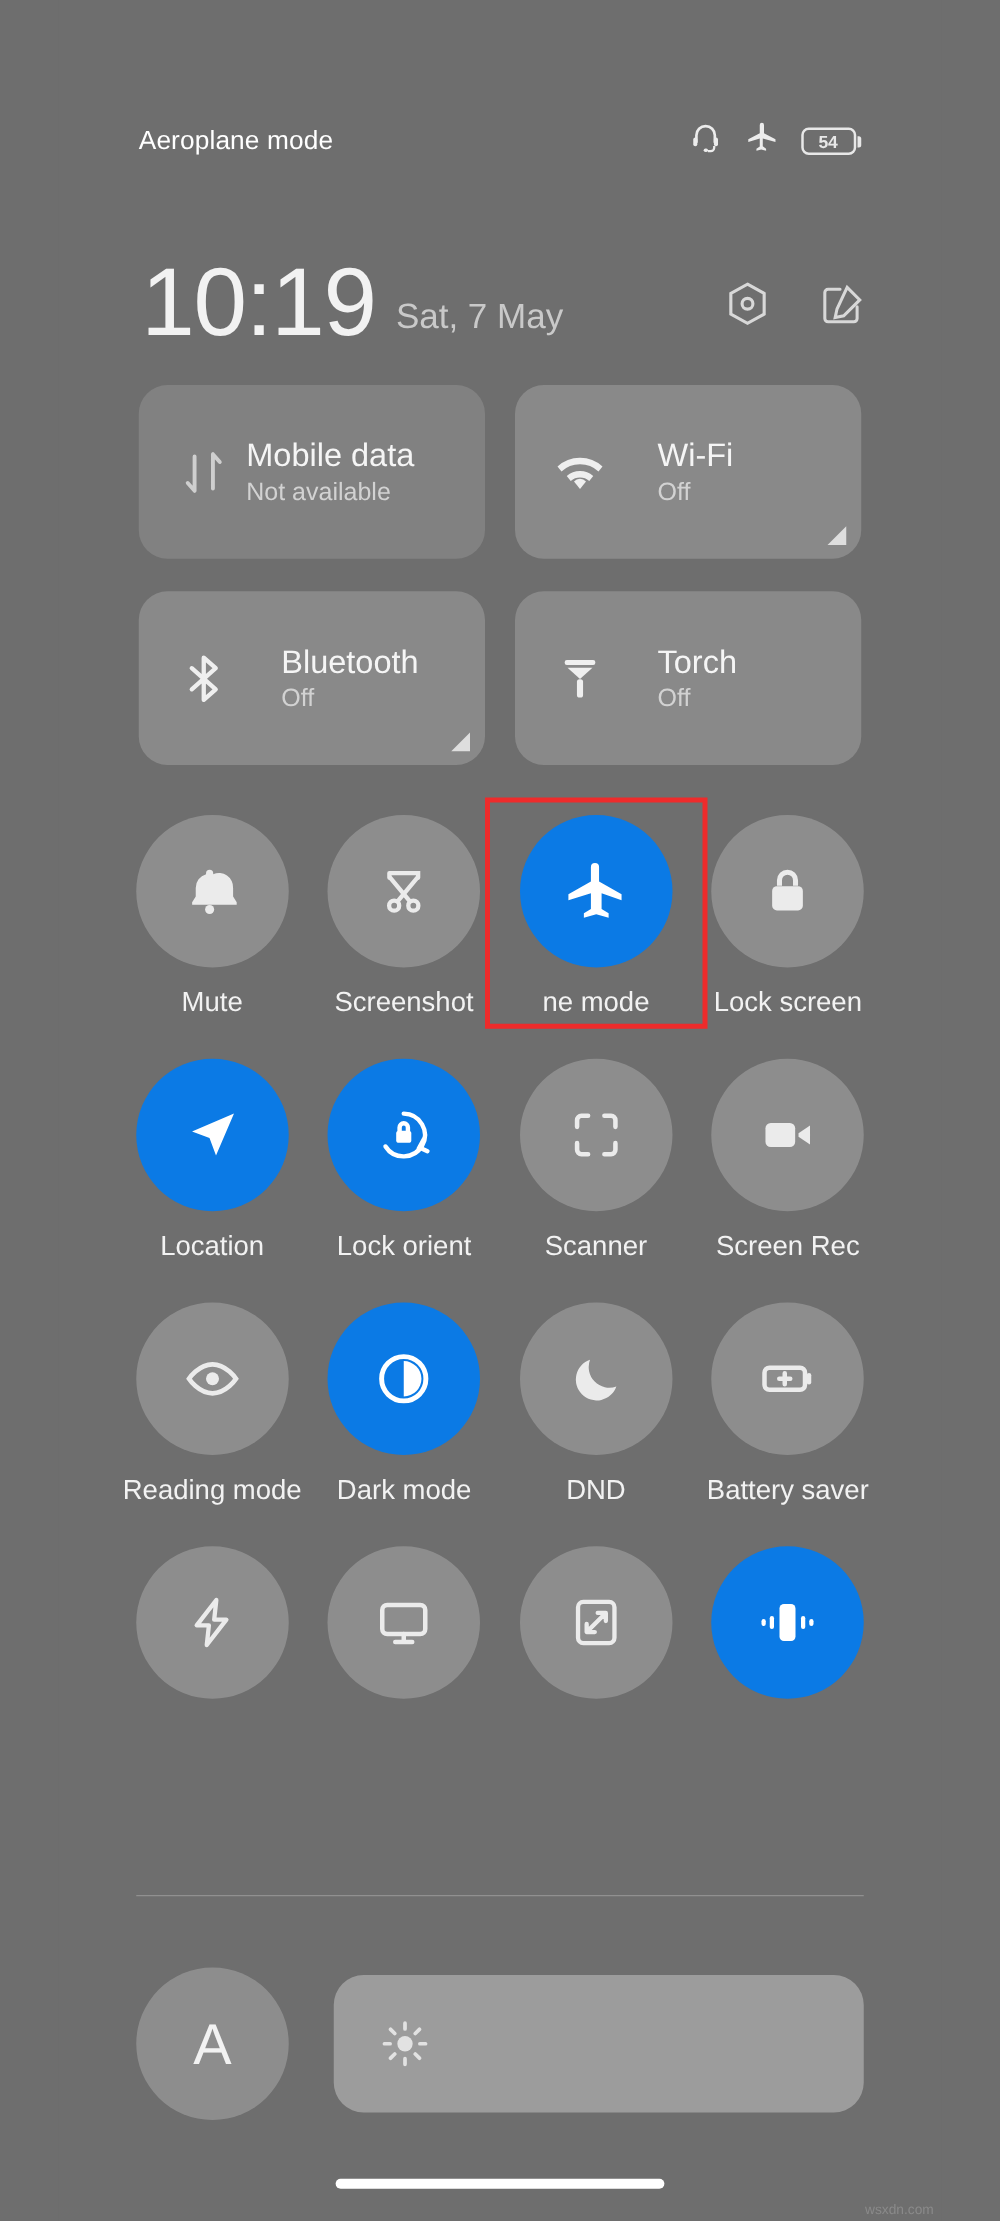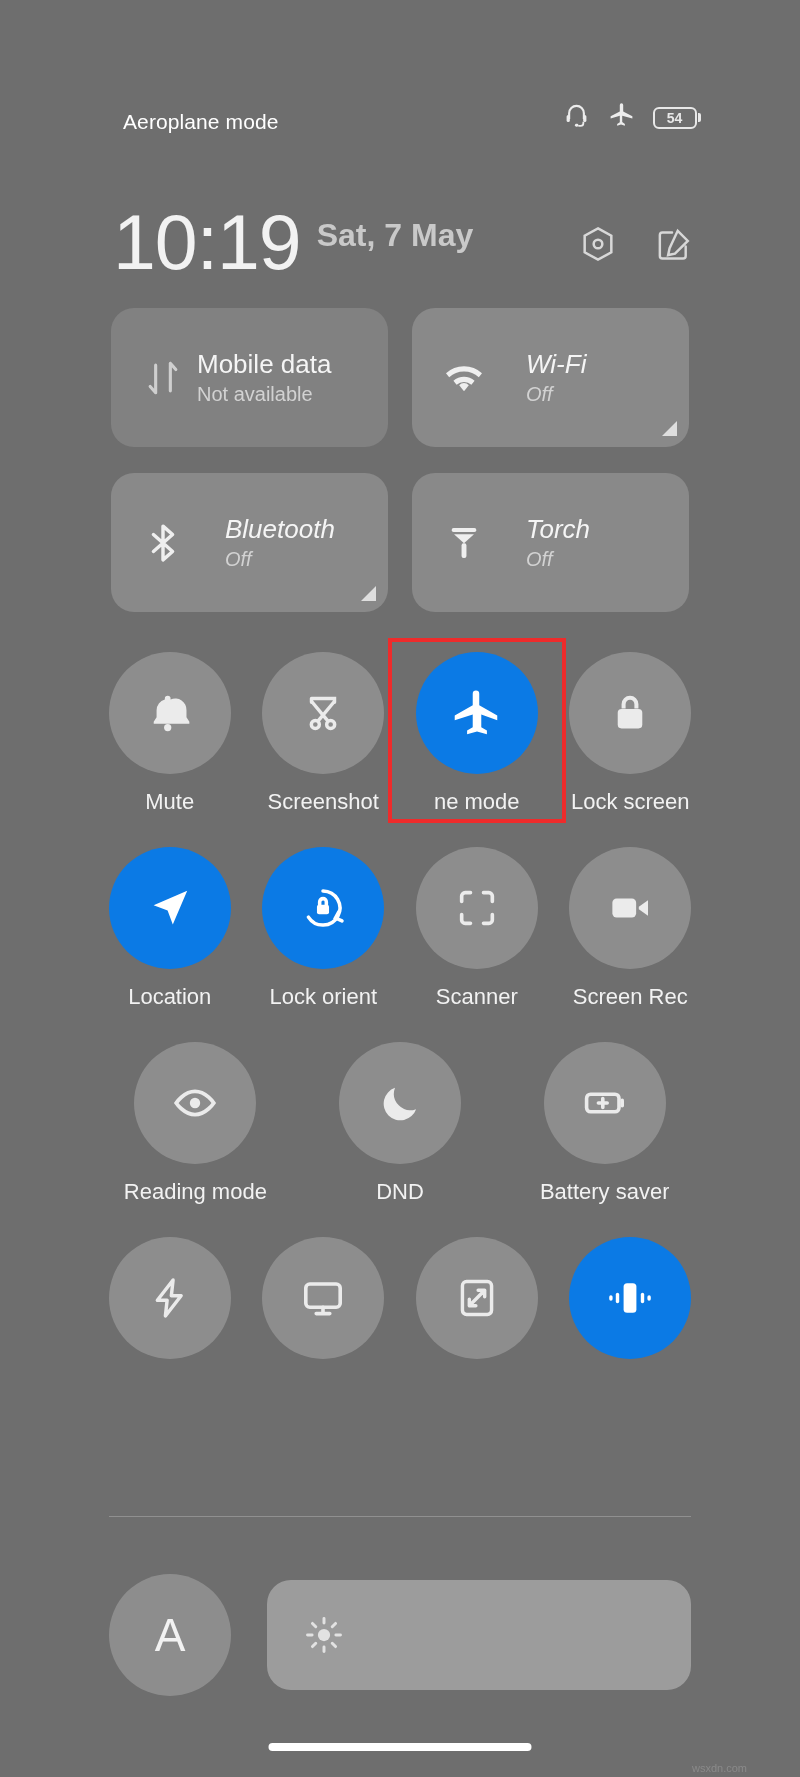--- a/index.html
+++ b/index.html
@@ -11,22 +11,22 @@
     display:flex; justify-content:center;
   }
   .phone {
     width:706px; height:1777px;
     background:#6e6e6e;
     position:relative;
   }
 
   
   .statusbar {
-    position:absolute; left:12px; top:92px; width:100%;
-    height:42px; display:flex; align-items:flex-end;
+    position:absolute; left:0; top:92px; width:100%;
+    height:42px; display:flex; align-items:center;
     padding:0 64px 0 64px;
   }
   .status-title {
     color:#ffffff; font-size:21px; letter-spacing:.1px;
   }
   .status-icons {
     margin-left:auto; display:flex; align-items:center; gap:17px;
   }
   .ic { display:block; }
   .battery {
@@ -49,43 +49,42 @@
   .clockrow {
     position:absolute; left:0; top:178px; width:100%;
     height:100px; display:flex; align-items:flex-end;
     padding:0 60px 0 66px;
   }
   .clock {
     color:#f2f2f2; font-size:77px; font-weight:300;
     line-height:.92; letter-spacing:-1px;
   }
   .datetext {
-    color:#c9c9c9; font-size:32px; margin-left:16px;
-    margin-bottom:24px;
-    font-weight:bold;
+    color:#c9c9c9; font-size:28px; margin-left:16px;
+    margin-bottom:9px;
   }
   .header-actions {
     margin-left:auto; display:flex; align-items:center; gap:36px;
     margin-bottom:10px;
   }
 
   
   .bigtiles {
     position:absolute; left:64px; top:308px;
     width:578px;
     display:flex; flex-direction:column; gap:26px;
   }
   .tilerow { display:flex; gap:24px; }
   .bigtile {
     width:277px; height:139px; border-radius:23px;
     background:rgba(255,255,255,.135);
     display:flex; align-items:center;
     padding-left:22px; position:relative; overflow:hidden;gap:26px;
   }
-  .bigtile.strong { background:rgba(255,255,255,.19);font-style:italic; }
+  .bigtile.strong { background:rgba(255,255,255,.19); }
   .tile-ico { width:60px; flex:0 0 60px; display:flex;
               align-items:center; justify-content:center; }
   .tile-txt { margin-left:6px; white-space:nowrap; }
   .tile-title { color:#f5f5f5; font-size:26px; line-height:1.2; }
   .tile-sub { color:#d2d2d2; font-size:20px; margin-top:3px; }
   .corner {
     position:absolute; right:12px; bottom:11px;
     width:0; height:0;
     border-left:15px solid transparent;
     border-bottom:15px solid rgba(255,255,255,.72);
@@ -361,20 +360,29 @@
       <div class="cell">
         <div class="circle">
           <svg width="48" height="48" viewBox="0 0 24 24" fill="none" stroke="#ebebeb" stroke-width="1.9">
             <path d="M2.6 12S6.4 6.2 12 6.2 21.4 12 21.4 12 17.6 17.8 12 17.8 2.6 12 2.6 12z"></path>
             <circle cx="12" cy="12" r="2.6" fill="#ebebeb" stroke="none"></circle>
           </svg>
         </div>
         <div class="cell-label">Reading mode</div>
       </div>
 
+      <div class="cell">
+        <div class="circle on">
+          <svg width="50" height="50" viewBox="0 0 24 24">
+            <circle cx="12" cy="12" r="8.5" fill="none" stroke="#ffffff" stroke-width="1.9"></circle>
+            <path d="M12 5.2a6.8 6.8 0 0 1 0 13.6z" fill="#ffffff"></path>
+          </svg>
+        </div>
+        <div class="cell-label">Dark mode</div>
+      </div>
 
       <div class="cell">
         <div class="circle">
           <svg width="46" height="46" viewBox="0 0 24 24" fill="#ebebeb">
             <path d="M20.4 15.2A8.6 8.6 0 0 1 9.4 4.1a8.7 8.7 0 1 0 11 11.1z"></path>
           </svg>
         </div>
         <div class="cell-label">DND</div>
       </div>
 

